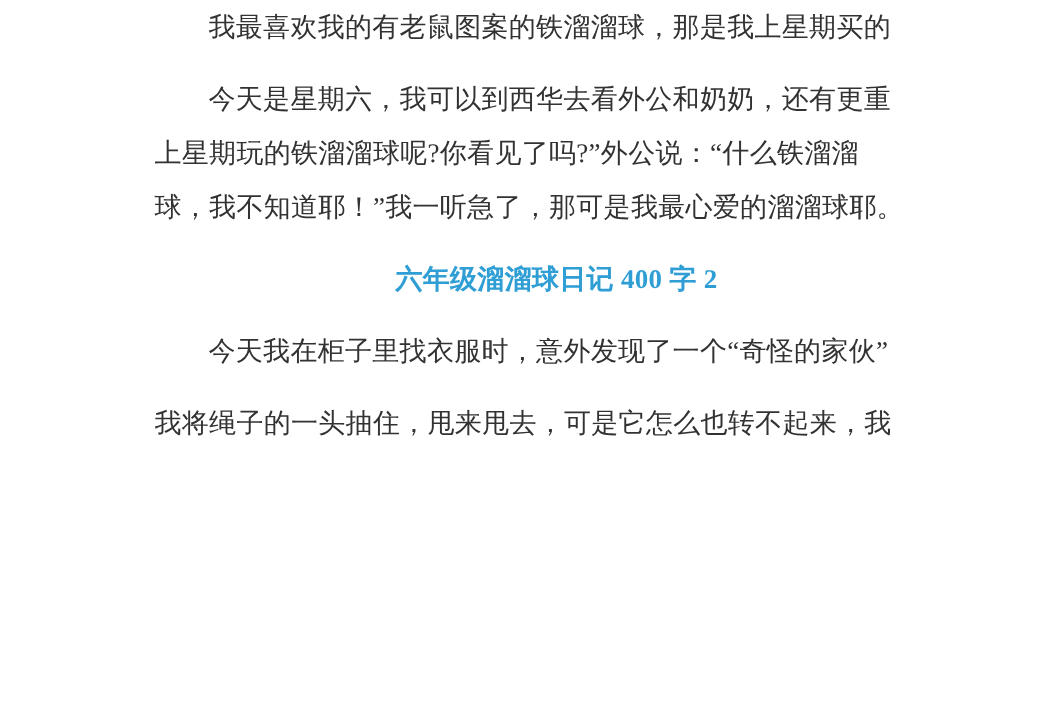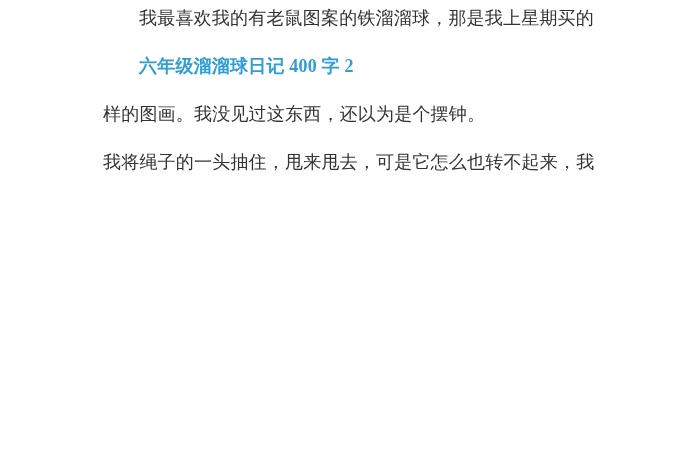--- a/index.html
+++ b/index.html
@@ -34,35 +34,39 @@
   .line {
     white-space: nowrap;
     height: 36px;
   }
   .line.indent {
     padding-left: 36px;
   }
   .block.heading .line {
     color: var(--heading-color, #2f9ed5);
     font-weight: bold;
+    text-align: center;
   }
 </style>
 </head>
 <body style="background: rgb(255, 255, 255);">
 
 <div class="page">
   <div class="article" id="article" style="color: rgb(50, 50, 50);">
       <div class="block paragraph">
         <div class="line indent">我最喜欢我的有老鼠图案的铁溜溜球，那是我上星期买的</div>
       </div>
       <div class="block paragraph">
+        <div class="line indent">今天是星期六，我可以到西华去看外公和奶奶，还有更重</div>
+        <div class="line">上星期玩的铁溜溜球呢?你看见了吗?”外公说：“什么铁溜溜</div>
+        <div class="line">球，我不知道耶！”我一听急了，那可是我最心爱的溜溜球耶。</div>
       </div>
       <div class="block heading">
         <div class="line indent">六年级溜溜球日记 400 字 2</div>
       </div>
       <div class="block paragraph">
-        <div class="line">样的图画。我没见过这东西，还以为是个摆钟。</div>
+        <div class="line indent">今天我在柜子里找衣服时，意外发现了一个“奇怪的家伙”</div>
       </div>
       <div class="block paragraph">
         <div class="line">我将绳子的一头抽住，甩来甩去，可是它怎么也转不起来，我</div>
       </div>
     </div>
 </div>
 
 </body></html>

